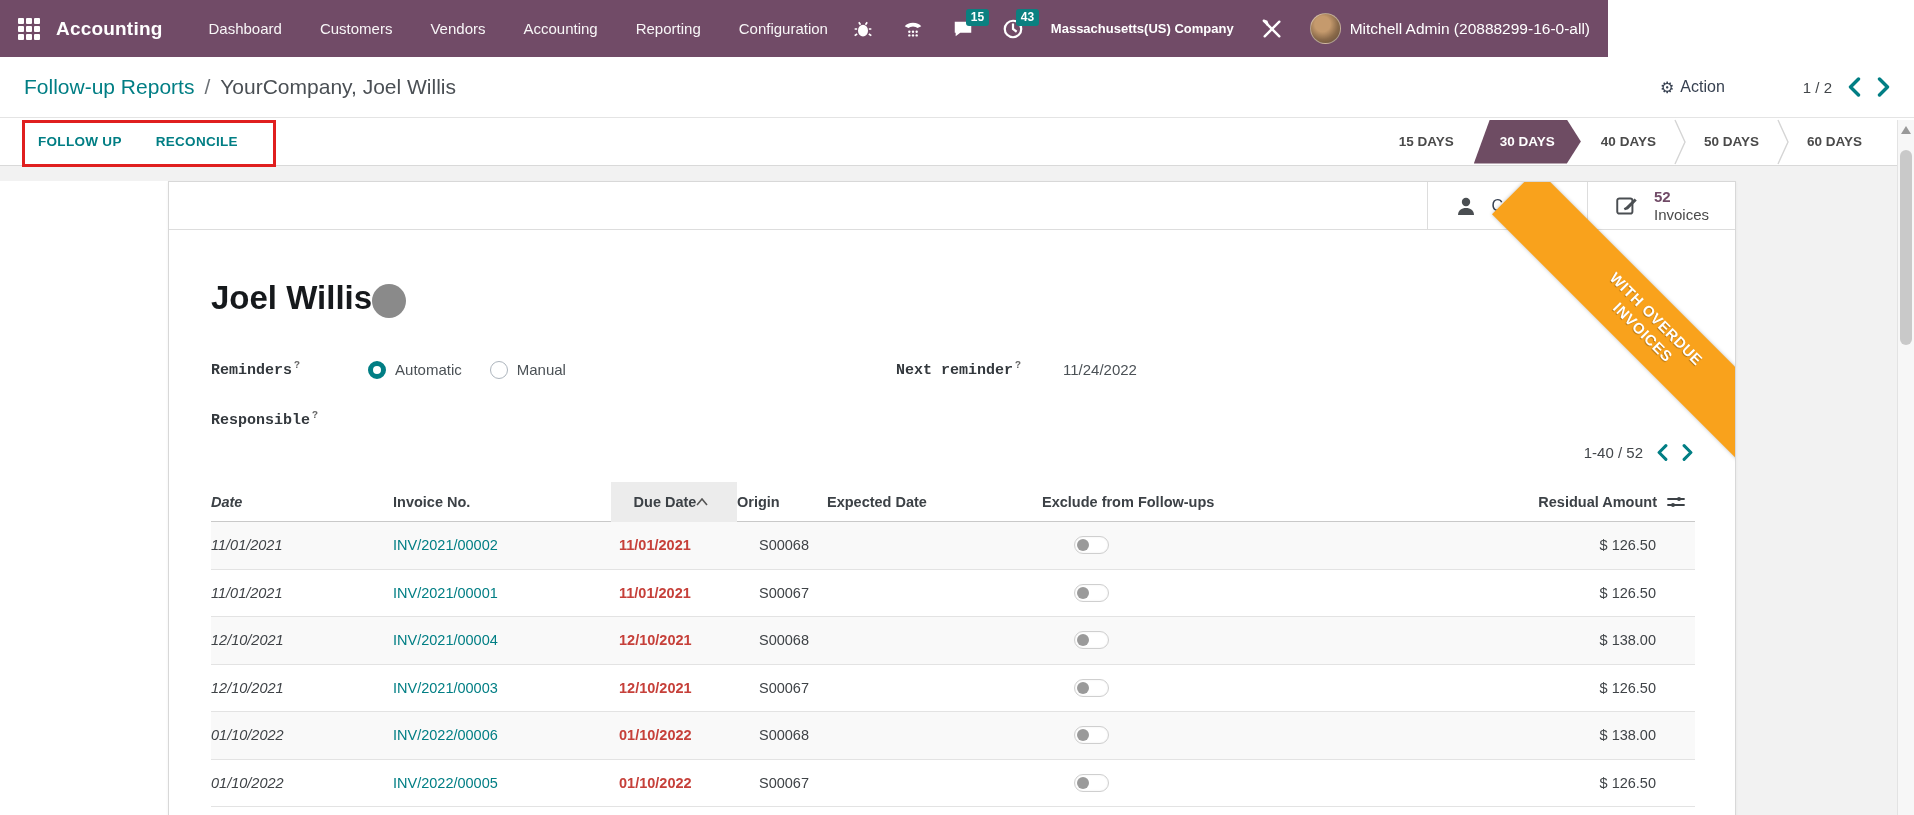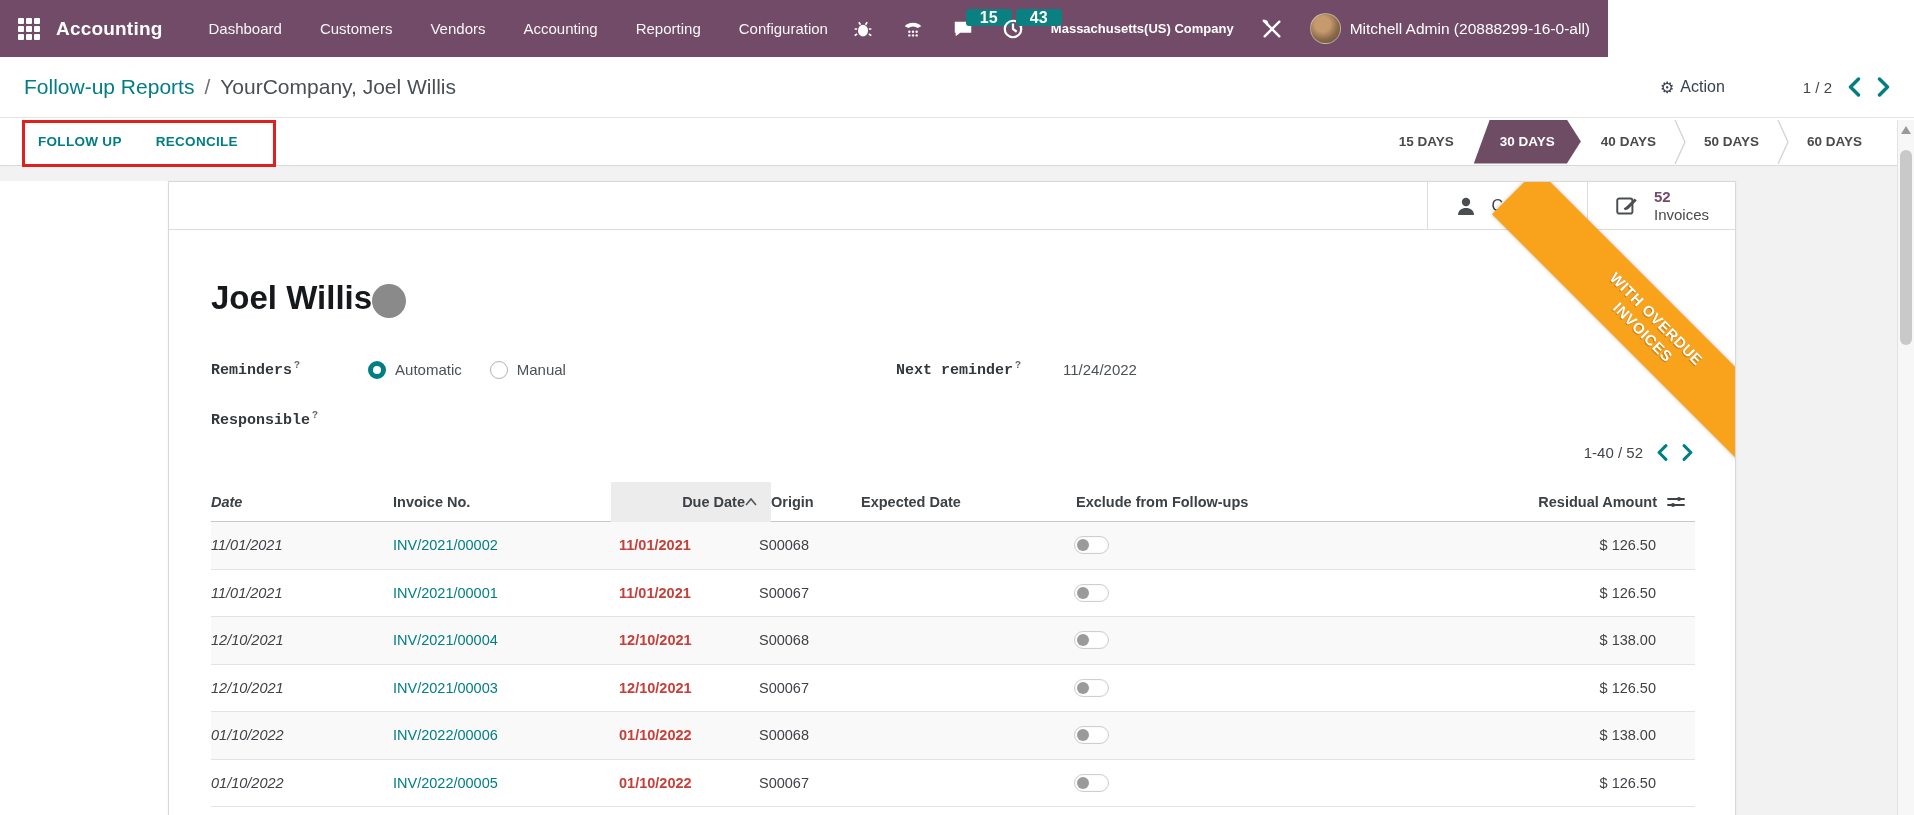--- a/index.html
+++ b/index.html
@@ -18,21 +18,21 @@
   }
   .apps-grid { width:22px; height:22px; display:grid; grid-template-columns:repeat(3,6px); grid-template-rows:repeat(3,6px); gap:2px; margin-right:16px; cursor:pointer;}
   .apps-grid i { background:#fff; border-radius:1px; }
   .app-name { font-size:19px; font-weight:700; margin-right:46px; letter-spacing:.2px; }
   .top-menu { display:flex; gap:38px; font-size:15px; }
   .top-menu .mi { color:rgba(255,255,255,.95); cursor:pointer; }
   .top-right { margin-left:auto; display:flex; align-items:center; gap:26px; }
   .tb-ic { position:relative; width:24px; height:24px; display:flex; align-items:center; justify-content:center; cursor:pointer; }
   .badge {
     position:absolute; top:-8px; left:15px; background:#0b8080; color:#fff;
-    font-size:16px; font-weight:700; padding:1px 14px; border-radius:3px; line-height:15px;
+    font-size:12px; font-weight:700; padding:1px 5px; border-radius:3px; line-height:15px;
   }
   .company { font-size:13px; white-space:nowrap; cursor:pointer;font-weight:bold; }
   .userblock { display:flex; align-items:center; gap:9px; cursor:pointer; }
   .avatar {
     width:31px; height:31px; border-radius:50%;
     background:radial-gradient(circle at 40% 35%, #c59a6d 0 30%, #8a6a4a 60%, #5d4733 100%);
     border:1px solid rgba(255,255,255,.4);
   }
   .username { font-size:15.5px; white-space:nowrap; }
 
@@ -118,21 +118,21 @@
 
   .tbl-pager { position:absolute; right:42px; top:262px; display:flex; align-items:center; gap:14px; }
   .tbl-count { font-size:15px; color:#42464a; }
 
   
   .tbl { position:absolute; left:42px; top:300px; width:1484px; }
   .thead { display:flex; height:40px; align-items:center; border-bottom:1px solid #c9c9c9; }
   .th { font-size:14.5px; font-weight:700; color:#3c4146; display:flex; align-items:center; cursor:pointer; }
   .c1{width:182px;font-style:italic;} .c2{width:226px;} .c3{width:140px;} .c4{width:90px;} .c5{width:215px;} .c6{width:330px;}
   .c7{flex:1; justify-content:flex-end; text-align:right;}
-  .th.c3 { background:#ececec; height:40px; padding-left:8px; margin-left:-8px; width:160px; justify-content:flex-end; padding-right:14px; }
+  .th.c3 { background:#ececec; height:40px; padding-left:8px; margin-left:-8px; width:126px; justify-content:center; padding-right:14px; }
   .th.c7 { gap:10px; padding-right:10px; }
   .trow { display:flex; height:47.5px; align-items:center; border-bottom:1px solid #e3e3e3; }
   .trow.odd { background:#f9f9f9; }
   .td { font-size:14.5px; color:#3f4347; display:flex; align-items:center; }
   .td.c7 { padding-right:39px; }
   .inv-link { color:#017E84; cursor:pointer; }
   .due-red { color:#c6403a; font-weight:600; }
   .toggle {
     width:35px; height:18px; border:1px solid #cfcfcf; border-radius:10px; background:#fff;
     position:relative; margin-left:10px; cursor:pointer; box-shadow:inset 0 0 2px rgba(0,0,0,.08);

